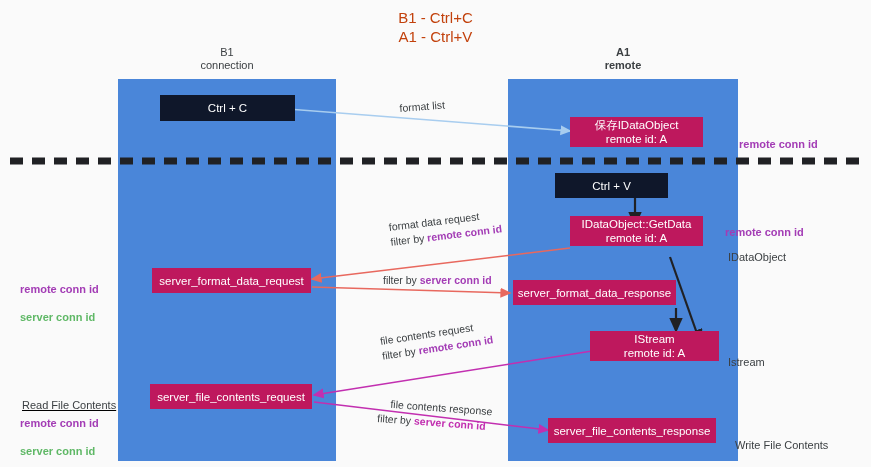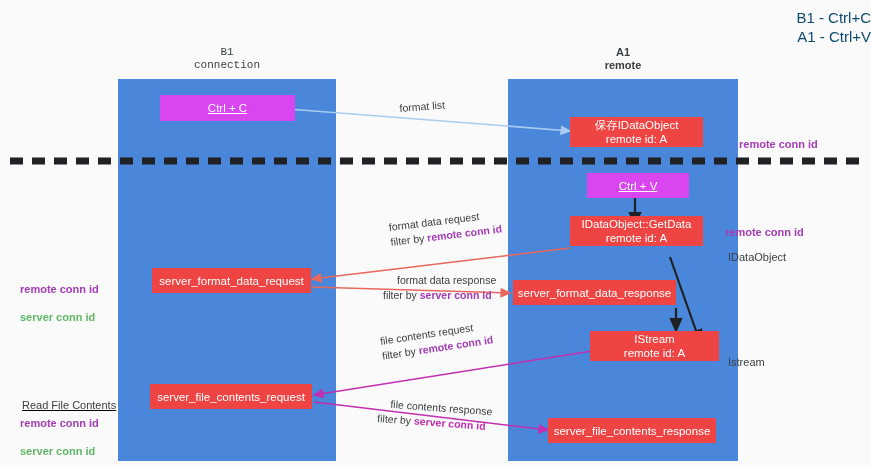--- a/index.html
+++ b/index.html
@@ -15,37 +15,37 @@
     font-family: "Liberation Sans", sans-serif;
     overflow: hidden;
   }
 
   
   .title {
     position: absolute;
     left: 0;
     top: 8px;
     width: 871px;
-    text-align: right;
+    text-align: center;
     font-size: 15px;
-    color: #0c4a6e;
+    color: #c2410c;
     line-height: 19px;
     white-space: pre-line;
   }
 
   
   .lane-head {
     position: absolute;
     text-align: center;
     font-size: 11px;
     color: #3c4043;
     line-height: 13px;
     white-space: pre-line;
   }
-  .lane-head.b1 { left: 118px; top: 46px; width: 218px; font-family: Liberation Mono, monospace; }
+  .lane-head.b1 { left: 118px; top: 46px; width: 218px; }
   .lane-head.a1 { left: 508px; top: 46px; width: 230px; font-weight: bold; }
 
   
   .lane {
     position: absolute;
     background: #4a86d9;
   }
   .lane.b1 { left: 118px; top: 79px; width: 218px; height: 382px; }
   .lane.a1 { left: 508px; top: 79px; width: 230px; height: 382px; }
 
@@ -57,22 +57,22 @@
     flex-direction: column;
     align-items: center;
     justify-content: center;
     color: #ffffff;
     font-size: 11.5px;
     line-height: 14px;
     text-align: center;
     white-space: pre-line;
     z-index: 6;
   }
-  .box.green  { background: #d946ef; text-decoration: underline; }
-  .box.orange { background: #ef4444; }
+  .box.green  { background: #0f172a; }
+  .box.orange { background: #be185d; }
 
   
   .side-label {
     position: absolute;
     font-size: 11px;
     line-height: 14px;
     white-space: pre-line;
     z-index: 7;
   }
   .side-label .purple { color: #a33cb5; font-weight: bold; display: block; }
@@ -161,21 +161,21 @@
 
   <svg class="divider" viewBox="0 0 871 467" xmlns="http://www.w3.org/2000/svg">
     <path d="M10,161 L862,161" stroke="#202124" stroke-width="7" stroke-dasharray="13 9" fill="none" stroke-linecap="butt"></path>
   </svg>
 
   <div class="box green" style="left:160px; top:95px;  width:135px; height:26px;">Ctrl + C</div>
 
   <div class="box orange" style="left:570px; top:117px; width:133px; height:30px;">保存IDataObject
 remote id: A</div>
 
-  <div class="box green" style="left:587px; top:173px; width:102px; height:25px;">Ctrl + V</div>
+  <div class="box green" style="left:555px; top:173px; width:113px; height:25px;">Ctrl + V</div>
 
   <div class="box orange" style="left:570px; top:216px; width:133px; height:30px;">IDataObject::GetData
 remote id: A</div>
 
   <div class="box orange" style="left:513px; top:280px; width:163px; height:25px;">server_format_data_response</div>
 
   <div class="box orange" style="left:152px; top:268px; width:159px; height:25px;">server_format_data_request</div>
 
   <div class="box orange" style="left:590px; top:331px; width:129px; height:30px;">IStream
 remote id: A</div>
@@ -193,20 +193,23 @@
   </div>
 
   <div class="side-label" style="left:728px; top:236px;">
     <span class="plain">IDataObject</span>
   </div>
 
   <div class="side-label" style="left:728px; top:341px;">
     <span class="plain">Istream</span>
   </div>
 
+  <div class="side-label" style="left:735px; top:424px;">
+    <span class="plain">Write File Contents</span>
+  </div>
 
   <div class="side-label" style="left:20px; top:268px; text-align:left;">
     <span class="purple">remote conn id</span>
     <span class="green">server conn id</span>
   </div>
 
   <div class="side-label" style="left:22px; top:384px;text-decoration:underline;">
     <span class="plain">Read File Contents</span>
   </div>
 
@@ -218,21 +221,20 @@
   <div class="edge-label rot" style="left:399px; top:101px; transform:rotate(-4.4deg);">
     <div>format list</div>
   </div>
 
   <div class="edge-label rot" style="left:388px; top:220px; transform:rotate(-6.9deg);">
     <div>format data request</div>
     <div><span>filter by </span><span class="hl-purple">remote conn id</span></div>
   </div>
 
   <div class="edge-label" style="left:383px; top:273px;">
-    <div style="padding-left:14px;">format data response</div>
     <div><span>filter by </span><span class="hl-purple">server conn id</span></div>
   </div>
 
   <div class="edge-label rot" style="left:379px; top:334px; transform:rotate(-8.5deg);">
     <div>file contents request</div>
     <div><span>filter by </span><span class="hl-purple">remote conn id</span></div>
   </div>
 
   <div class="edge-label rot" style="left:379px; top:396px; transform:rotate(4.2deg);">
     <div style="padding-left:12px;">file contents response</div>

